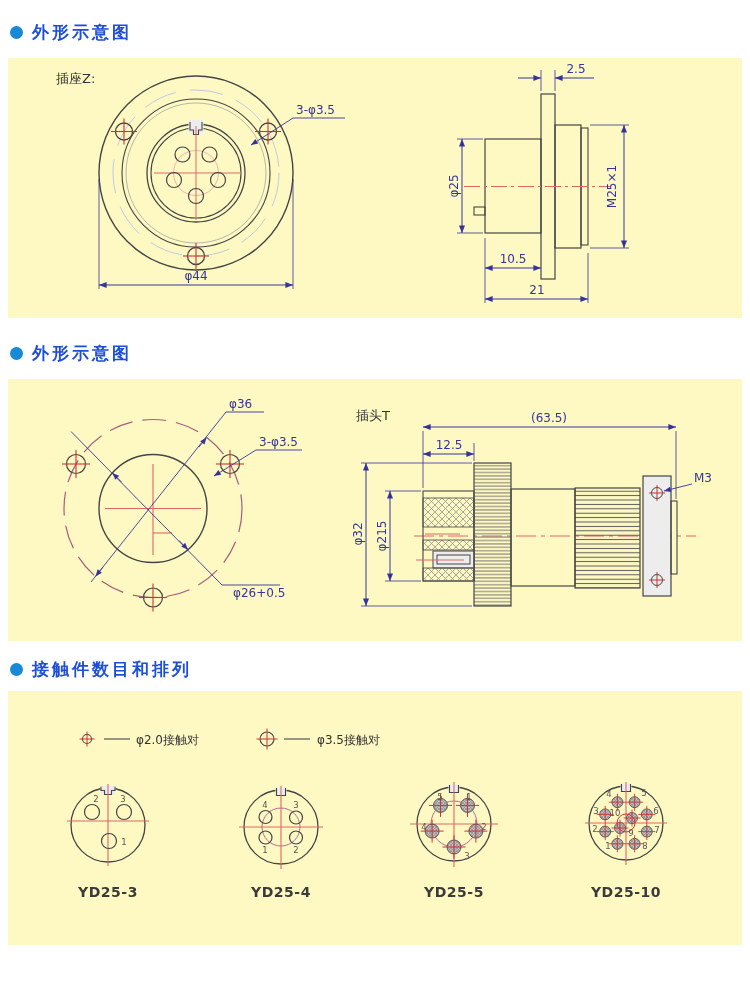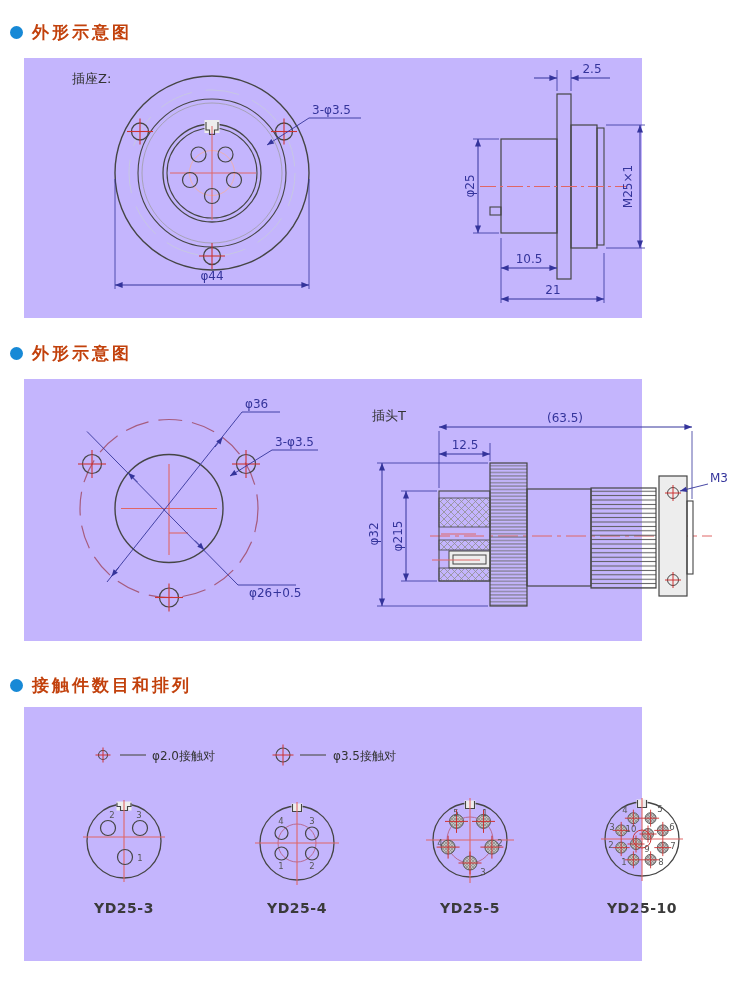--- a/index.html
+++ b/index.html
@@ -4,28 +4,28 @@
 <style>
   html,body{margin:0;padding:0;}
   body{
     width:750px;height:996px;background:#ffffff;
     font-family:"DejaVu Sans","Liberation Sans",sans-serif;
     position:relative;overflow:hidden;
   }
   .sec-title{
     display:flex;align-items:center;gap:9px;
     margin:0 0 0 10px;height:20px;
-    font-size:17px;font-weight:bold;color:#c2410c;letter-spacing:3px;
+    font-size:17px;font-weight:bold;color:#1d4ed8;letter-spacing:3px;
   }
   .bullet{width:13px;height:13px;border-radius:50%;background:#1789d6;flex:none;}
-  .panel{margin-left:24px;width:618px;background:#c4b5fd;}
+  .panel{margin-left:8px;width:734px;background:#fef9c3;}
   .mt1{margin-top:22px;}
   .mtp{margin-top:16px;}
   .mt2{margin-top:25px;}
-  .mt3{margin-top:34px;}
+  .mt3{margin-top:18px;}
   .mtp3{margin-top:12px;}
   svg{display:block;}
   .dim{fill:#34349b;font-size:12px;}
   .lbl{fill:#333;font-size:13px;}
   .pinlbl{fill:#555;font-size:8.5px;text-anchor:middle;}
   .model{fill:#3a3a3a;font-size:14px;font-weight:600;text-anchor:middle;letter-spacing:0.5px;}
   .leg{fill:#333;font-size:12px;}
 </style>
 </head>
 <body>

